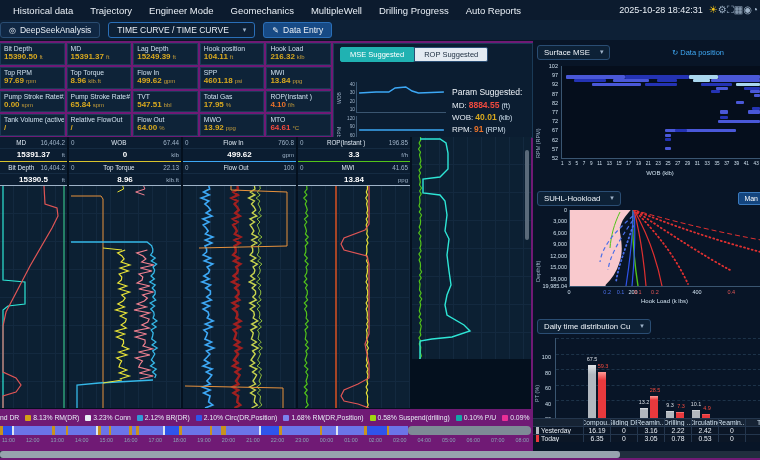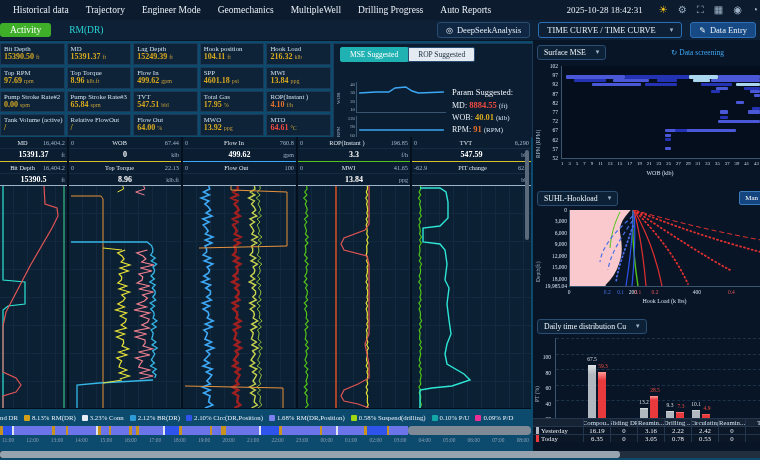--- a/index.html
+++ b/index.html
@@ -1,23 +1,23 @@
 <!DOCTYPE html>
 <html><head>
 <meta charset="utf-8">
 <style>
   html,body{margin:0;padding:0;background:#04101e;}
-  .app{position:relative;width:760px;height:460px;overflow:hidden;background:#0c4a6e;
-       font-family:Liberation Serif, serif;color:#dfe9f3;font-size:10px;}
+  .app{position:relative;width:760px;height:460px;overflow:hidden;background:#701a75;
+       font-family:Liberation Sans, sans-serif;color:#dfe9f3;font-size:10px;}
   
   .topbar{position:absolute;left:0;top:0;width:760px;height:20px;background:#0c1b2e;
           display:flex;align-items:center;justify-content:space-between;border-bottom:1px solid #11263d;}
   .nav{display:flex;gap:17px;padding-left:13px;}
   .nav-item{font-size:9.5px;color:#e8eef5;white-space:nowrap;cursor:pointer;}
-  .tb-right{display:flex;align-items:center;gap:10px;padding-right:2px;}
+  .tb-right{display:flex;align-items:center;gap:0;padding-right:2px;}
   .dt{font-size:9px;color:#e8eef5;margin-right:6px;}
   .tbi{font-size:10px;color:#9fb3c8;cursor:pointer;line-height:1;}
   .tbi.sun{color:#f5c518;}
   
   .toolbar{position:absolute;left:0;top:20px;width:760px;height:20px;background:#0d2036;
            display:flex;align-items:center;justify-content:space-between;border-bottom:1px solid #0a1525;}
   .tabs{display:flex;align-items:center;gap:8px;height:100%;}
   .tab{padding:2px 10px;font-size:9.5px;border-radius:3px;cursor:pointer;}
   .tab.active{background:#3fae29;color:#fff;}
   .tab.inactive{color:#29d3d3;background:transparent;}
@@ -136,24 +136,20 @@
       <span class="tbi sun">☀</span>
       <span class="tbi">⚙</span>
       <span class="tbi">⛶</span>
       <span class="tbi">▦</span>
       <span class="tbi">◉</span>
       <span class="tbi">◔</span>
     </div>
   </div>
 
   <div class="toolbar">
-    <div class="tabs" id="tabs">
-        <span class="tab active">Activity</span>
-        <span class="tab inactive">RM(DR)</span>
-      </div>
     <div class="tool-right">
       <button class="btn">
         <span class="bico">◎</span>
         <span>DeepSeekAnalysis</span>
       </button>
       <div class="select">
         <span>TIME CURVE / TIME CURVE</span>
         <span class="chev">▾</span>
       </div>
       <button class="btn blue">
@@ -387,34 +383,20 @@
           <div class="tbody">
             <svg width="112" height="222">
               <path d="M8.7,0L9.0,3L6.7,6L8.9,9L5.8,12L8.7,15L7.2,18L8.5,21L9.3,24L7.7,27L9.9,30L6.5,33L8.8,36L6.6,39L7.7,42L8.5,45L7.4,48L10.2,51L7.4,54L9.9,57L7.2,60L7.9,63L7.8,66L6.5,69L9.3,72L7.0,75L10.2,78L8.0,81L9.0,84L8.6,87L6.8,90L8.8,93L6.1,96L9.3,99L7.5,102L9.3,105L9.3,108L7.9,111L9.6,114L6.3,117L8.9,120L6.6,123L8.4,126L8.7,129L8.1,132L10.3,135L7.4,138L9.8,141L6.9,144L8.1,147L7.8,150L7.2,153L9.7,156L7.4,159L10.5,162L7.8,165L9.1,168L8.1,171L7.0,174L8.9,177L6.5,180L9.9,183L7.8,186L9.8,189L9.0,192L8.0,195L9.2,198L6.3,201L9.2,204L6.7,207L9.2,210L8.8,213L8.6,216L10.2,219L7.3,222" fill="none" stroke="#52c41a" stroke-width="1.2"></path>
               <path d="M38,0L38,222" fill="none" stroke="#e85520" stroke-width="1.4"></path>
               <path d="M69.4,0L69.5,3L68.3,6L69.5,9L67.8,12L69.4,15L68.6,18L69.3,21L69.7,24L68.8,27L70.0,30L68.2,33L69.4,36L68.2,39L68.8,42L69.2,45L68.7,48L70.2,51L68.7,54L70.0,57L68.6,60L68.9,63L68.9,66L68.2,69L69.7,72L68.5,75L70.2,78L69.0,81L69.5,84L69.3,87L68.4,90L69.4,93L68.0,96L69.7,99L68.7,102L69.7,105L69.7,108L68.9,111L69.9,114L68.1,117L69.5,120L68.2,123L69.2,126L69.4,129L69.0,132L70.2,135L68.7,138L70.0,141L68.4,144L69.1,147L68.9,150L68.6,153L69.9,156L68.7,159L70.4,162L68.9,165L69.6,168L69.0,171L68.5,174L69.5,177L68.2,180L70.0,183L68.9,186L70.0,189L69.5,192L69.0,195L69.7,198L68.1,201L69.6,204L68.3,207L69.6,210L69.4,213L69.3,216L70.2,219L68.6,222" fill="none" stroke="#e8e337" stroke-width="1.2"></path>
               <path d="M71,0L71,38L67,44L46,52L43,58L46,64L69,70L71,78L71,148L67,158L69,168L71,178L71,192L60,198L46,204L43,210L46,215L60,218L71,222" fill="none" stroke="#e05555" stroke-width="1.2"></path>
             </svg>
           </div>
         </div>
         <div class="tcol" style="width: 119px;">
-          <div class="thead">
-            <div class="t-range">
-              <span>0</span>
-              <span class="tname">TVT</span>
-              <span>6,290</span>
-            </div>
-            <div class="t-val" style="border-bottom: 1.5px solid rgb(216, 195, 45);"><span>547.59</span><span class="tunit">bbl</span></div>
-            <div class="t-range">
-              <span>-62.9</span>
-              <span class="tname">PIT change</span>
-              <span>62.9</span>
-            </div>
-            <div class="t-val" style="border-bottom: 1.5px solid rgb(46, 230, 214);"><span></span><span class="tunit">bbl</span></div>
-          </div>
           <div class="tbody">
             <svg width="119" height="222">
               <path d="M8.5,0L8.7,3L7.1,6L8.6,9L6.5,12L8.5,15L7.5,18L8.3,21L8.9,24L7.8,27L9.3,30L7.0,33L8.5,36L7.0,39L7.8,42L8.3,45L7.6,48L9.5,51L7.6,54L9.2,57L7.5,60L7.9,63L7.9,66L7.0,69L8.9,72L7.3,75L9.5,78L8.0,81L8.6,84L8.4,87L7.2,90L8.6,93L6.7,96L8.9,99L7.7,102L8.8,105L8.9,108L7.9,111L9.1,114L6.9,117L8.6,120L7.1,123L8.3,126L8.5,129L8.1,132L9.6,135L7.6,138L9.2,141L7.2,144L8.1,147L7.8,150L7.5,153L9.1,156L7.6,159L9.7,162L7.9,165L8.7,168L8.0,171L7.3,174L8.6,177L7.0,180L9.3,183L7.8,186L9.2,189L8.7,192L8.0,195L8.8,198L6.9,201L8.8,204L7.2,207L8.8,210L8.5,213L8.4,216L9.4,219L7.5,222" fill="none" stroke="#52c41a" stroke-width="1.2"></path>
               <path d="M8,2L28,2L34,6L36,16L36,32L28,40L11,42L11,56L28,58L33,64L35,78L33,94L37,102L35,118L37,134L39,148L35,158L33,168L35,178L52,188L58,194L40,200L20,202L8,204L8,222" fill="none" stroke="#2ee6d6" stroke-width="1.4"></path>
             </svg>
           </div>
         </div>
       </div>
     <div class="vscroll"></div>
 
@@ -524,21 +506,21 @@
   <div class="right">
 
     <div class="rsec" style="top:0;height:146px;">
       <div class="rhead">
         <div class="rsel">
           <span>Surface MSE</span>
           <span class="chev">▾</span>
         </div>
         <div class="screen">
           <span>↻</span>
-          <span>Data screening</span>
+          <span>Data position</span>
         </div>
       </div>
       <div class="chartwrap" style="height:124px;">
         <div class="ylab" style="left:2px;top:36px;height:60px;">RPM (RPM)</div>
         <div id="hm-yticks">
             <div class="ytick" style="left: 8px; width: 17px; top: 1px;">102</div>
             <div class="ytick" style="left: 8px; width: 17px; top: 10.2px;">97</div>
             <div class="ytick" style="left: 8px; width: 17px; top: 19.4px;">92</div>
             <div class="ytick" style="left: 8px; width: 17px; top: 28.6px;">87</div>
             <div class="ytick" style="left: 8px; width: 17px; top: 37.8px;">82</div>

